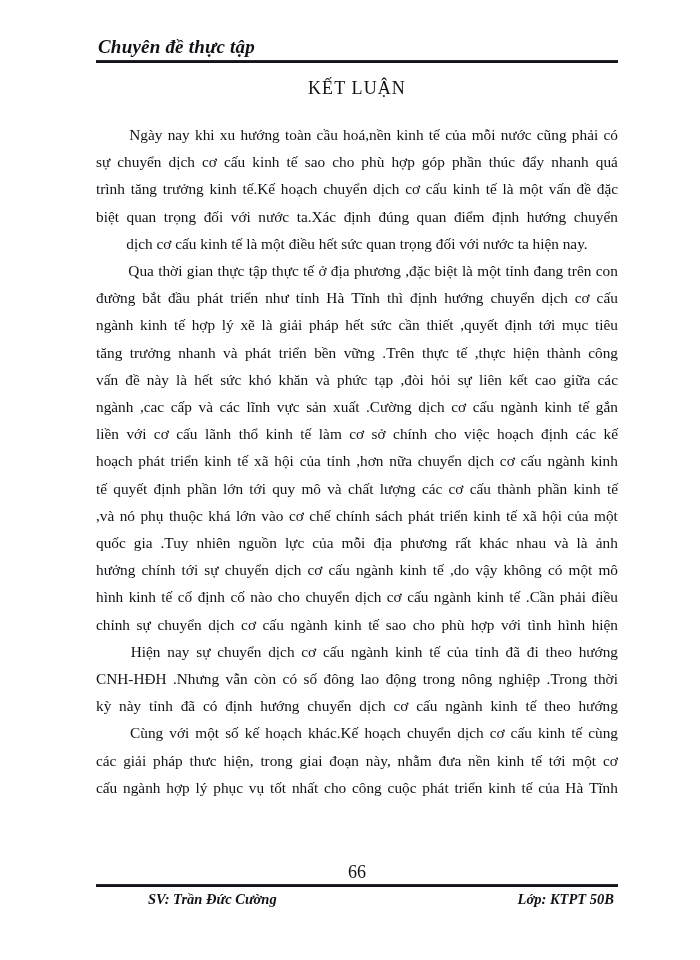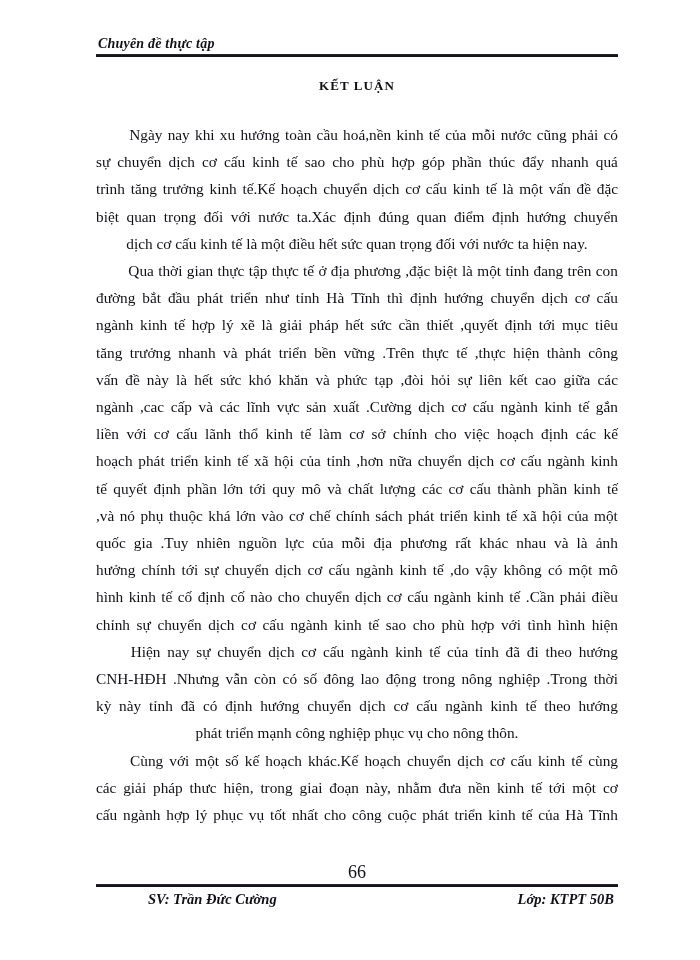--- a/index.html
+++ b/index.html
@@ -23,43 +23,43 @@
   
   .header {
     position: absolute;
     left: 96px;
     top: 36px;
     width: 522px;
   }
   .header-text {
     font-style: italic;
     font-weight: bold;
-    font-size: 14px;
+    font-size: 19px;
     letter-spacing: 0.2px;
     white-space: nowrap;
     padding-left: 2px;
     padding-bottom: 2px;
   }
   .rule-thick {
     height: 3px;
     background: #15121a;
     border-top: 1px solid #2a2630;
     box-sizing: border-box;
     width: 100%;
   }
 
   
   .doc-title {
     position: absolute;
     top: 78px;
     left: 96px;
     width: 522px;
     text-align: center;
-    font-weight: bold;
-    font-size: 13px;
+    font-weight: normal;
+    font-size: 18px;
     letter-spacing: 1.1px;
   }
 
   
   .body-area {
     position: absolute;
     left: 96px;
     top: 121px;
     width: 522px;
     text-align: center;
@@ -523,21 +523,20 @@
           <span class="w">chuyển</span>
           <span class="w">dịch</span>
           <span class="w">cơ</span>
           <span class="w">cấu</span>
           <span class="w">ngành</span>
           <span class="w">kinh</span>
           <span class="w">tế</span>
           <span class="w">theo</span>
           <span class="w">hướng</span>
         </div>
-        <div class="line">phát triển mạnh công nghiệp phục vụ cho nông thôn.</div>
       </div>
     <div class="para">
         <div class="line just">
           <span class="lead"></span>
           <span class="w">Cùng</span>
           <span class="w">với</span>
           <span class="w">một</span>
           <span class="w">số</span>
           <span class="w">kế</span>
           <span class="w">hoạch</span>

